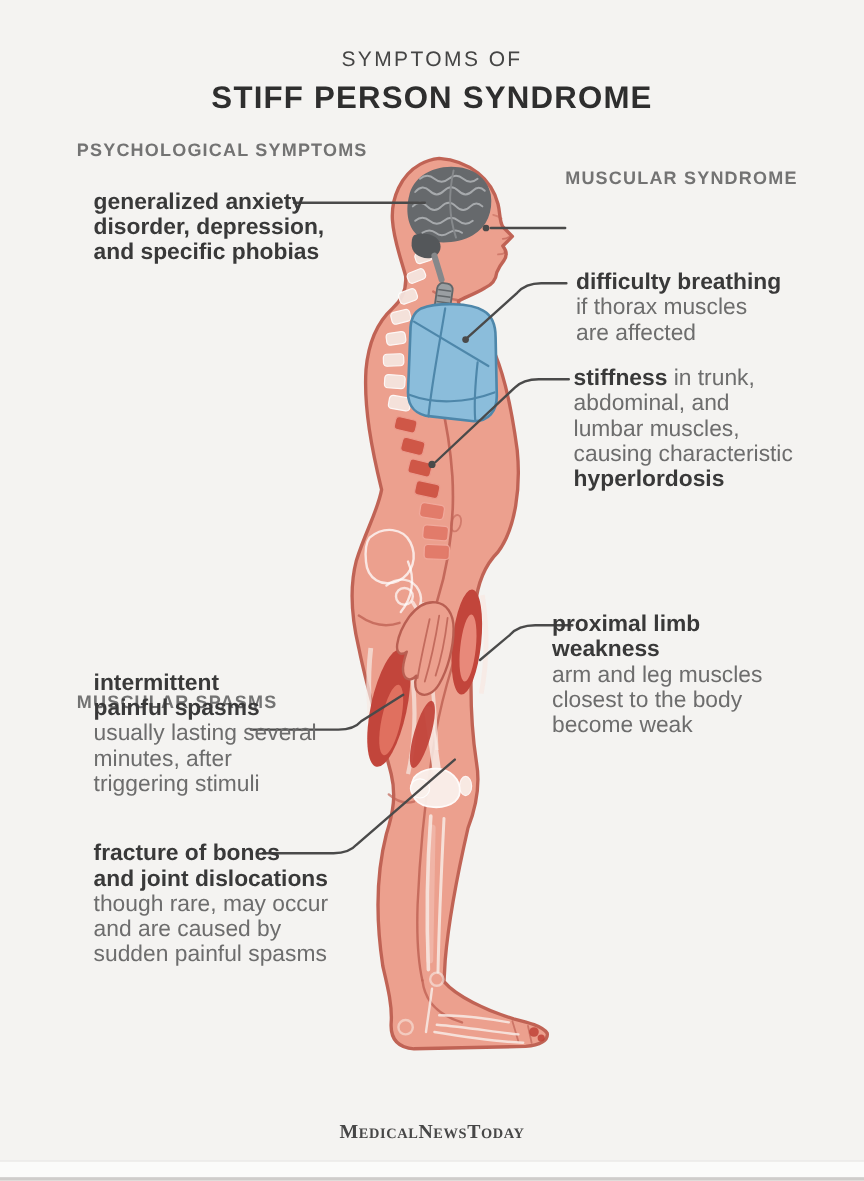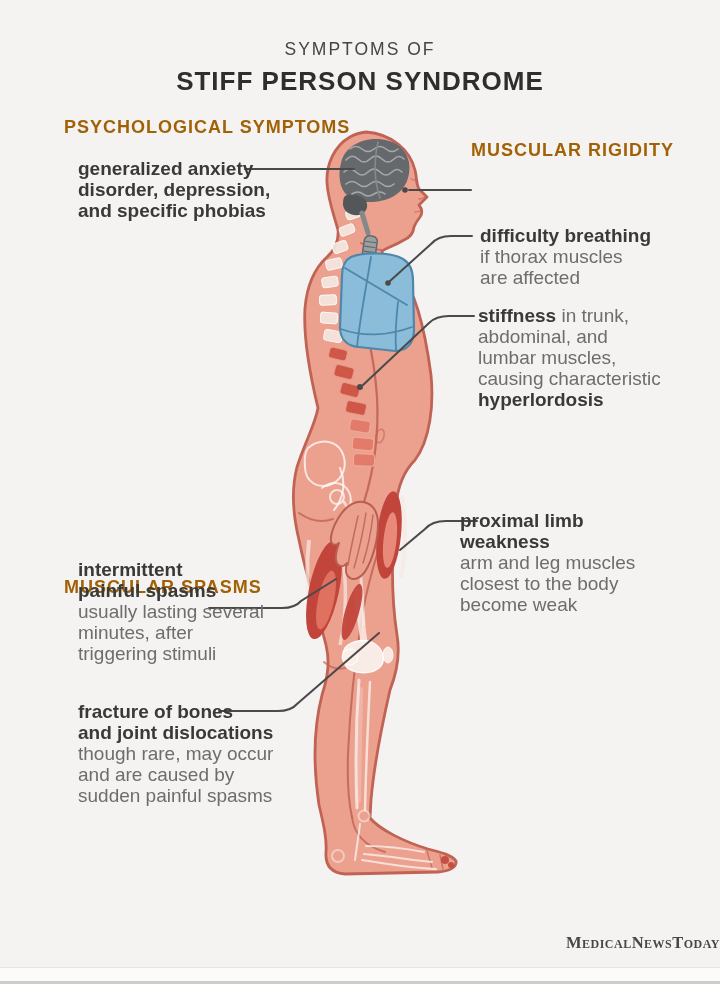--- a/index.html
+++ b/index.html
@@ -10,40 +10,40 @@
   }
   .figure-svg{position:absolute;left:0;top:0;width:720px;height:984px;}
   header{position:absolute;left:0;top:0;width:720px;text-align:center;}
   .kicker{
     margin-top:39px;font-size:17.5px;letter-spacing:2px;color:#454545;font-weight:400;
   }
   h1{
     margin:6px 0 0 0;font-size:26px;letter-spacing:1px;color:#2e2e2e;font-weight:700;
   }
   .hdr{
-    position:absolute;font-size:18px;font-weight:700;letter-spacing:1px;color:#a16207;
+    position:absolute;font-size:15px;font-weight:700;letter-spacing:1px;color:#737373;
     white-space:nowrap;
   }
   .hdr.psych{left:64px;top:117px;}
   .hdr.rigidity{left:471px;top:140px;}
   .hdr.spasms{left:64px;top:539px;margin-top:38px;}
   .note{
     position:absolute;font-size:19px;line-height:21px;white-space:pre-line;
     color:#6d6d6d;
   }
   .note b{font-weight:700;color:#393939;}
   .note.anxiety{left:78px;top:158px;}
   .note.facial{left:480px;top:181px;}
   .note.breathing{left:480px;top:225px;}
   .note.stiffness{left:478px;top:305px;}
   .note.proximal{left:460px;top:510px;}
   .note.intermittent{left:78px;top:559px;}
   .note.fracture{left:78px;top:701px;}
   .footer-logo{
-    position:absolute;left:0;top:933px;width:720px;text-align:right;
+    position:absolute;left:0;top:933px;width:720px;text-align:center;
     font-family:"Liberation Serif","DejaVu Serif",serif;
     font-variant:small-caps;font-weight:700;font-size:16.5px;color:#474747;
     letter-spacing:.5px;
   }
   .bottom-strip{position:absolute;left:0;bottom:3px;width:720px;height:13px;background:#fbfbfa;border-top:1px solid #e7e5e3;}
   .bottom-edge{position:absolute;left:0;bottom:0;width:720px;height:3px;background:#cfcdcb;}
 </style>
 </head>
 <body>
 
@@ -228,21 +228,21 @@
   <header>
     <div class="kicker">SYMPTOMS OF</div>
     <h1>STIFF PERSON SYNDROME</h1>
   </header>
 
   <div class="hdr psych">PSYCHOLOGICAL SYMPTOMS</div>
   <div class="note anxiety"><b>generalized anxiety
 disorder, depression,
 and specific phobias</b></div>
 
-  <div class="hdr rigidity">MUSCULAR RIGIDITY</div>
+  <div class="hdr rigidity">MUSCULAR SYNDROME</div>
   <div class="note stiffness"><b>stiffness</b><span> in trunk,
 abdominal, and
 lumbar muscles,
 causing characteristic
 </span><b>hyperlordosis</b></div>
   <div class="note breathing"><b>difficulty breathing</b><span>
 if thorax muscles
 are affected</span></div>
   <div class="note proximal"><b>proximal limb
 weakness</b><span>

